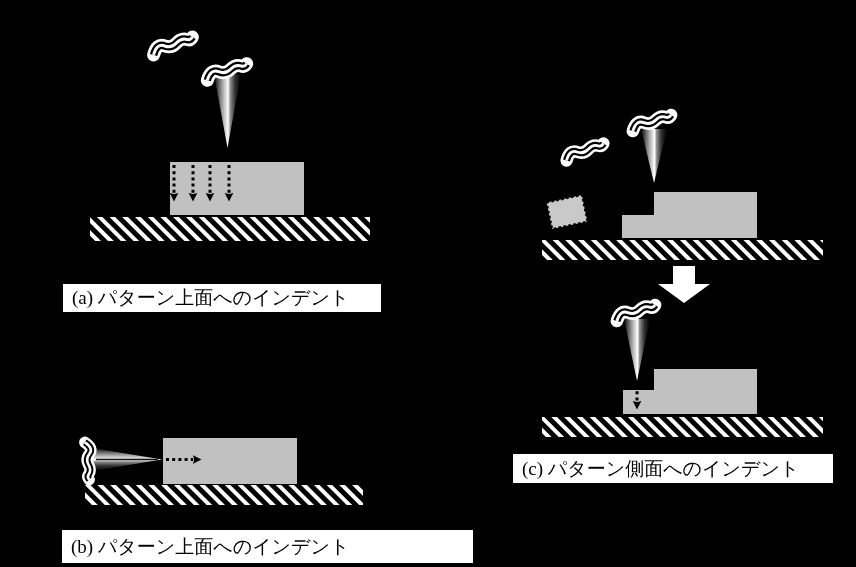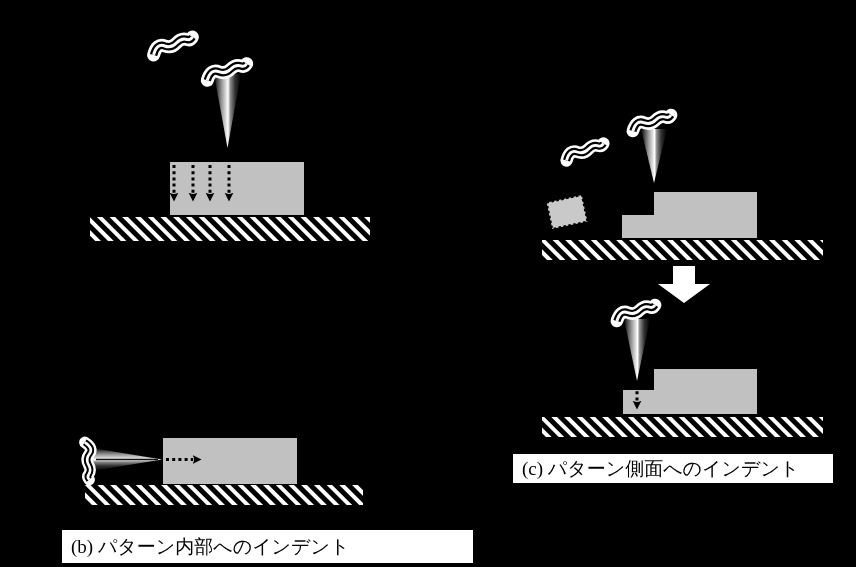--- a/index.html
+++ b/index.html
@@ -101,15 +101,16 @@
       <polygon points="673,266 695,266 695,284 710,284 684,303 658,284 673,284" fill="#ffffff"></polygon>
 
       <rect x="542" y="417" width="281" height="20" fill="url(#hatch)"></rect>
       <polygon points="623,390 654,390 654,369 757,369 757,414 623,414" fill="#c1c1c1"></polygon>
       <polygon points="624,319 650,319 637,381" fill="url(#coneH)"></polygon>
       <line x1="637" y1="385" x2="637" y2="401" stroke="#000000" stroke-width="3" stroke-dasharray="3 3.2" marker-end="url(#ah)"></line>
       <use href="#squig" transform="translate(636,313) rotate(-12) scale(0.97)"></use>
     </g>
   </svg>
 
-  <div id="caption-b" class="caption">(b) パターン内部へのインデント</div>
+  <div id="caption-a" class="caption">(a) パターン上面へのインデント</div>
+  <div id="caption-b" class="caption">(b) パターン上面へのインデント</div>
   <div id="caption-c" class="caption">(c) パターン側面へのインデント</div>
 </div>
 
 </body></html>

